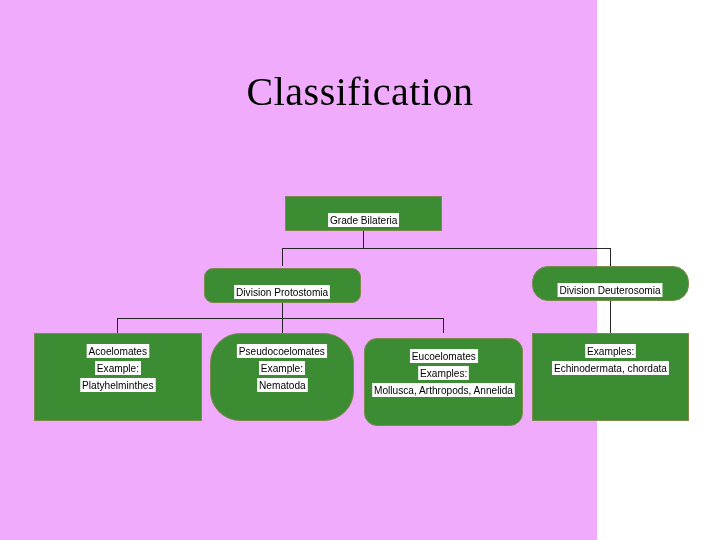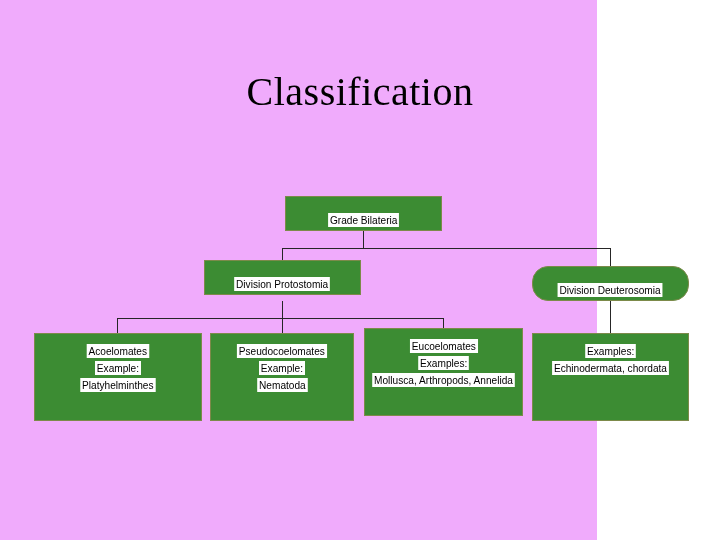--- a/index.html
+++ b/index.html
@@ -79,26 +79,26 @@
     font-weight: 400;
     white-space: nowrap;
     padding: 0 2px;
     transform: scaleX(0.92);
     transform-origin: center;
     margin-bottom: 3px;
   }
 
   
   #node-root      { left: 285px; top: 196px; width: 157px; height: 35px; }
-  #node-proto     { left: 204px; top: 260px; width: 157px; height: 35px; }
+  #node-proto     { left: 204px; top: 268px; width: 157px; height: 35px; border-radius: 9px; }
   #node-deutero   { left: 532px; top: 266px; width: 157px; height: 35px; border-radius: 16px; }
 
   #node-acoel     { left: 34px;  top: 333px; width: 168px; height: 88px; }
-  #node-pseudo    { left: 210px; top: 333px; width: 144px; height: 88px; }
-  #node-eucoel    { left: 364px; top: 328px; width: 159px; height: 88px; }
+  #node-pseudo    { left: 210px; top: 333px; width: 144px; height: 88px; border-radius: 30px; }
+  #node-eucoel    { left: 364px; top: 338px; width: 159px; height: 88px; border-radius: 13px; }
   #node-echino    { left: 532px; top: 333px; width: 157px; height: 88px; }
 </style>
 </head>
 <body>
 
 <div id="slide">
 
   <div id="slide-title">Classification</div>
 
   <div id="diagram">

